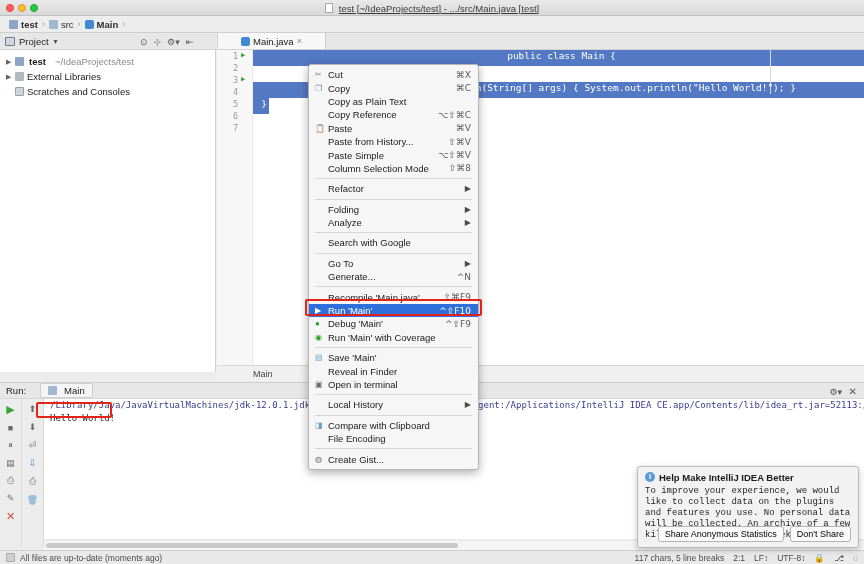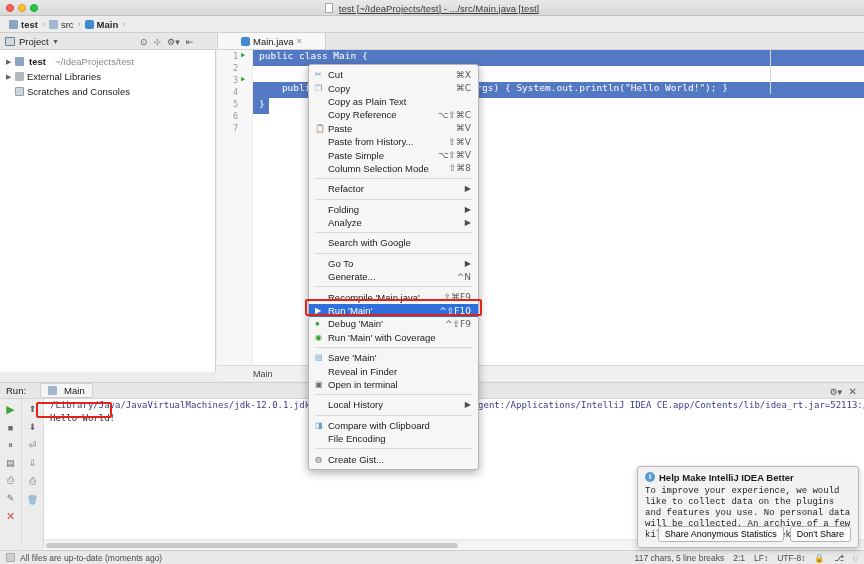--- a/index.html
+++ b/index.html
@@ -87,21 +87,21 @@
     background:#ffffff; overflow:hidden;
     font-family:"DejaVu Sans Mono","Liberation Mono",monospace; font-size:9.5px;
   }
   .gutter{
     position:absolute;left:0;top:0;width:36px;height:315px;background:#f7f7f7;
     border-right:1px solid #eaeaea;
   }
   .gl{ height:12px; line-height:12px; text-align:right; padding-right:14px; color:#999; font-size:8.5px;}
   .grun{ position:absolute; left:24px; font-size:7px; color:#3aa33a; }
   .code-area{ position:absolute; left:36px; top:0; right:0; height:315px; }
-  .cline{ height:16px; line-height:12px; padding-left:6px; white-space:pre; }
+  .cline{ height:16px; line-height:12px; padding-left:6px; white-space:pre;text-align:center; }
   .cline.sel-full{ background:#5479c4; color:#fff; width:100%; }
   .caret-col{ position:absolute; left:770px; top:50px; width:1px; height:44px; background:#d8d8d8; }
   .ed-breadcrumb{
     position:absolute; left:217px; top:365px; width:647px; height:16px;
     background:#f0f0f0; border-top:1px solid #d8d8d8; display:flex; align-items:center;
     padding-left:36px; font-size:9px; color:#444;
   }
 
   
   .ctxmenu{

